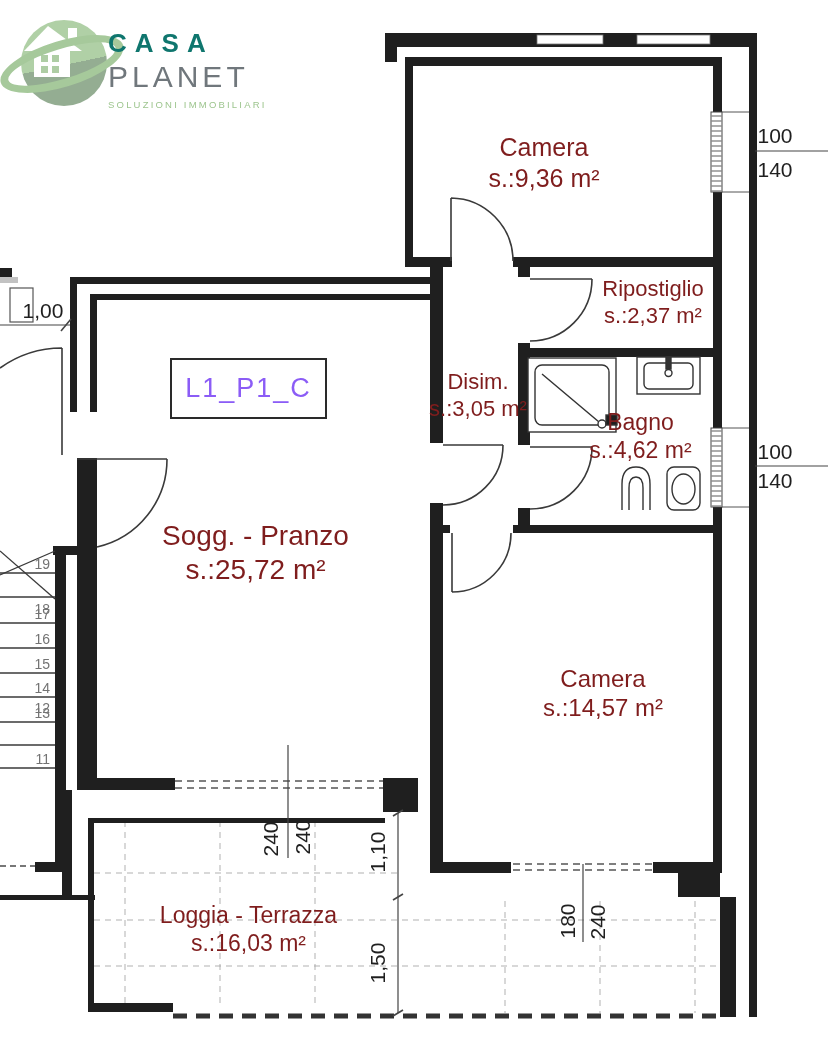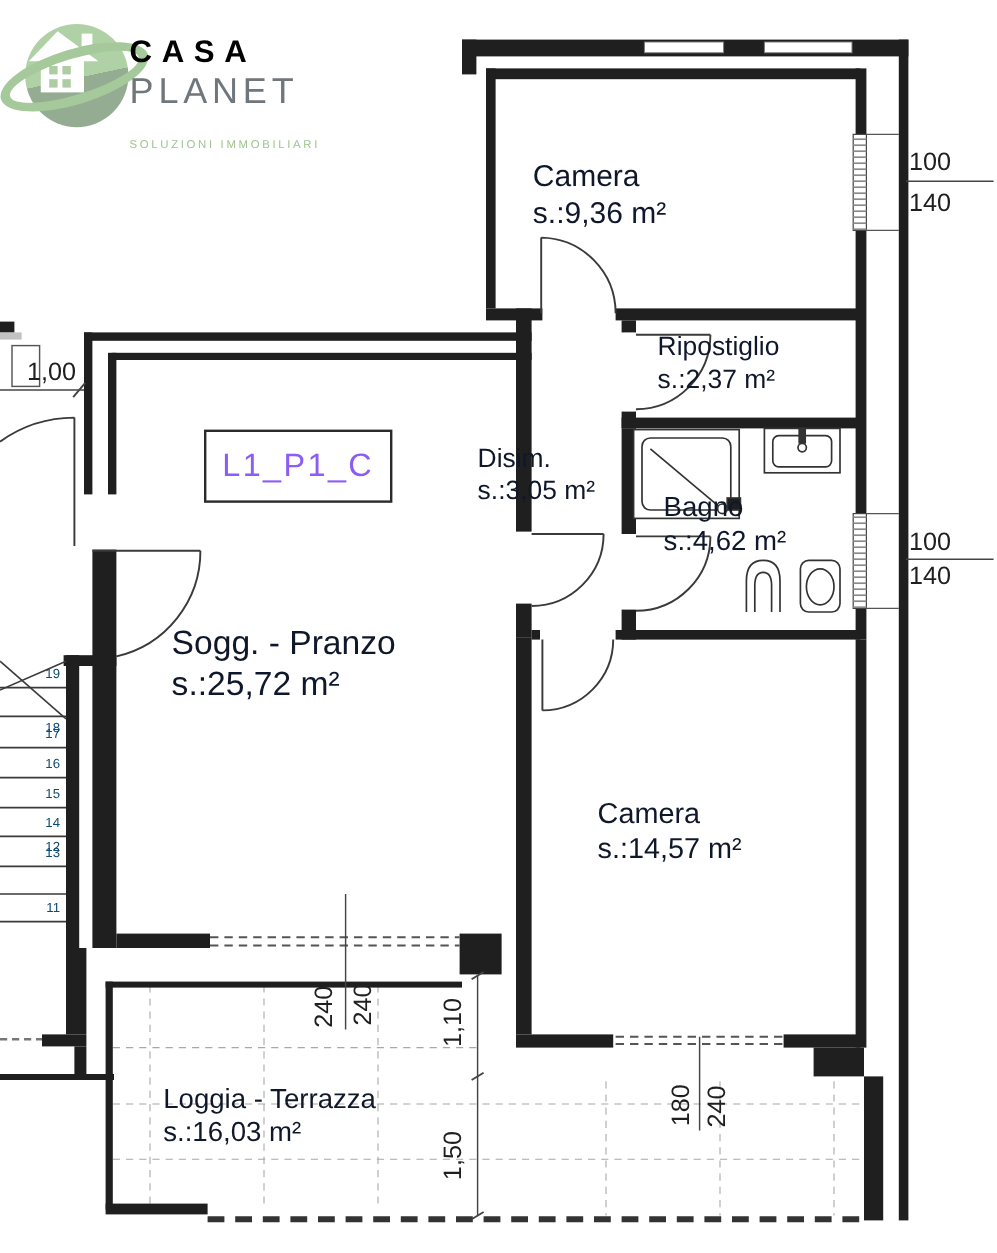--- a/index.html
+++ b/index.html
@@ -1,41 +1,41 @@
 <!DOCTYPE html>
 <html><head>
 <meta charset="utf-8">
 <style>
   html,body{margin:0;padding:0;background:#fff;}
   #stage{position:relative;width:831px;height:1044px;background:#fff;overflow:hidden;
          font-family:"Liberation Sans", sans-serif;color:#1c1c1c;}
   #plan-svg{position:absolute;left:0;top:0;}
-  .room-label{position:absolute;text-align:left;line-height:1.22;color:#0f172a;}
+  .room-label{position:absolute;text-align:center;line-height:1.22;color:#7f1d1d;}
   .room-label div{white-space:nowrap;}
   .dim-text{position:absolute;text-align:center;font-size:21px;color:#1f1f1f;white-space:nowrap;}
   .rot{transform:rotate(-90deg);transform-origin:center center;width:46px;height:22px;line-height:22px;}
   .unit-box{position:absolute;left:170px;top:358px;width:153px;height:57px;border:2.5px solid #2a2a2a;
             display:flex;align-items:center;justify-content:center;font-size:27px;letter-spacing:2px;color:#8b5cf6;}
-  .stair-num{position:absolute;left:20px;width:30px;text-align:right;font-size:11px;color:#0c4a6e;}
+  .stair-num{position:absolute;left:20px;width:30px;text-align:right;font-size:14px;color:#737373;}
   
   .logo{position:absolute;left:8px;top:8px;width:310px;height:104px;}
   .globe-wrap{position:absolute;left:0;top:0;width:110px;height:104px;}
   .globe{position:absolute;left:13px;top:12px;width:86px;height:86px;border-radius:50%;
          background:linear-gradient(168deg,#b0d0a6 52%,#94ad92 52%);}
   .ring{position:absolute;left:-10px;top:33px;width:112px;height:30px;border:8px solid #a6c99b;
         border-radius:50%;transform:rotate(-17deg);}
   .house-roof{position:absolute;left:16px;top:18px;width:0;height:0;
         border-left:24px solid transparent;border-right:34px solid transparent;border-bottom:25px solid #ffffff;}
   .house-body{position:absolute;left:26px;top:42px;width:36px;height:27px;background:#fff;}
   .chimney{position:absolute;left:60px;top:20px;width:9px;height:16px;background:#fff;}
   .hwin{position:absolute;width:7px;height:7px;background:#aecda4;}
   .logo-text{position:absolute;left:100px;top:20px;}
-  .brand-casa{font-size:26px;font-weight:bold;letter-spacing:8px;color:#000000;}
+  .brand-casa{font-size:26px;font-weight:bold;letter-spacing:8px;color:#0f766e;}
   .brand-planet{font-size:30px;font-weight:normal;letter-spacing:4px;color:#70777c;margin-top:1px;}
-  .brand-tagline{font-size:9.5px;letter-spacing:2.2px;color:#9dc58e;margin-top:21px;}
+  .brand-tagline{font-size:9.5px;letter-spacing:2.2px;color:#9dc58e;margin-top:5px;}
 </style>
 </head>
 <body>
 
 <div id="stage">
 
   <svg id="plan-svg" width="831" height="1044" viewBox="0 0 831 1044">
     <defs>
       <pattern id="winhatch" width="5" height="5" patternUnits="userSpaceOnUse">
         <line x1="0" y1="1" x2="5" y2="1" stroke="#8a8a8a" stroke-width="1.4"></line>

